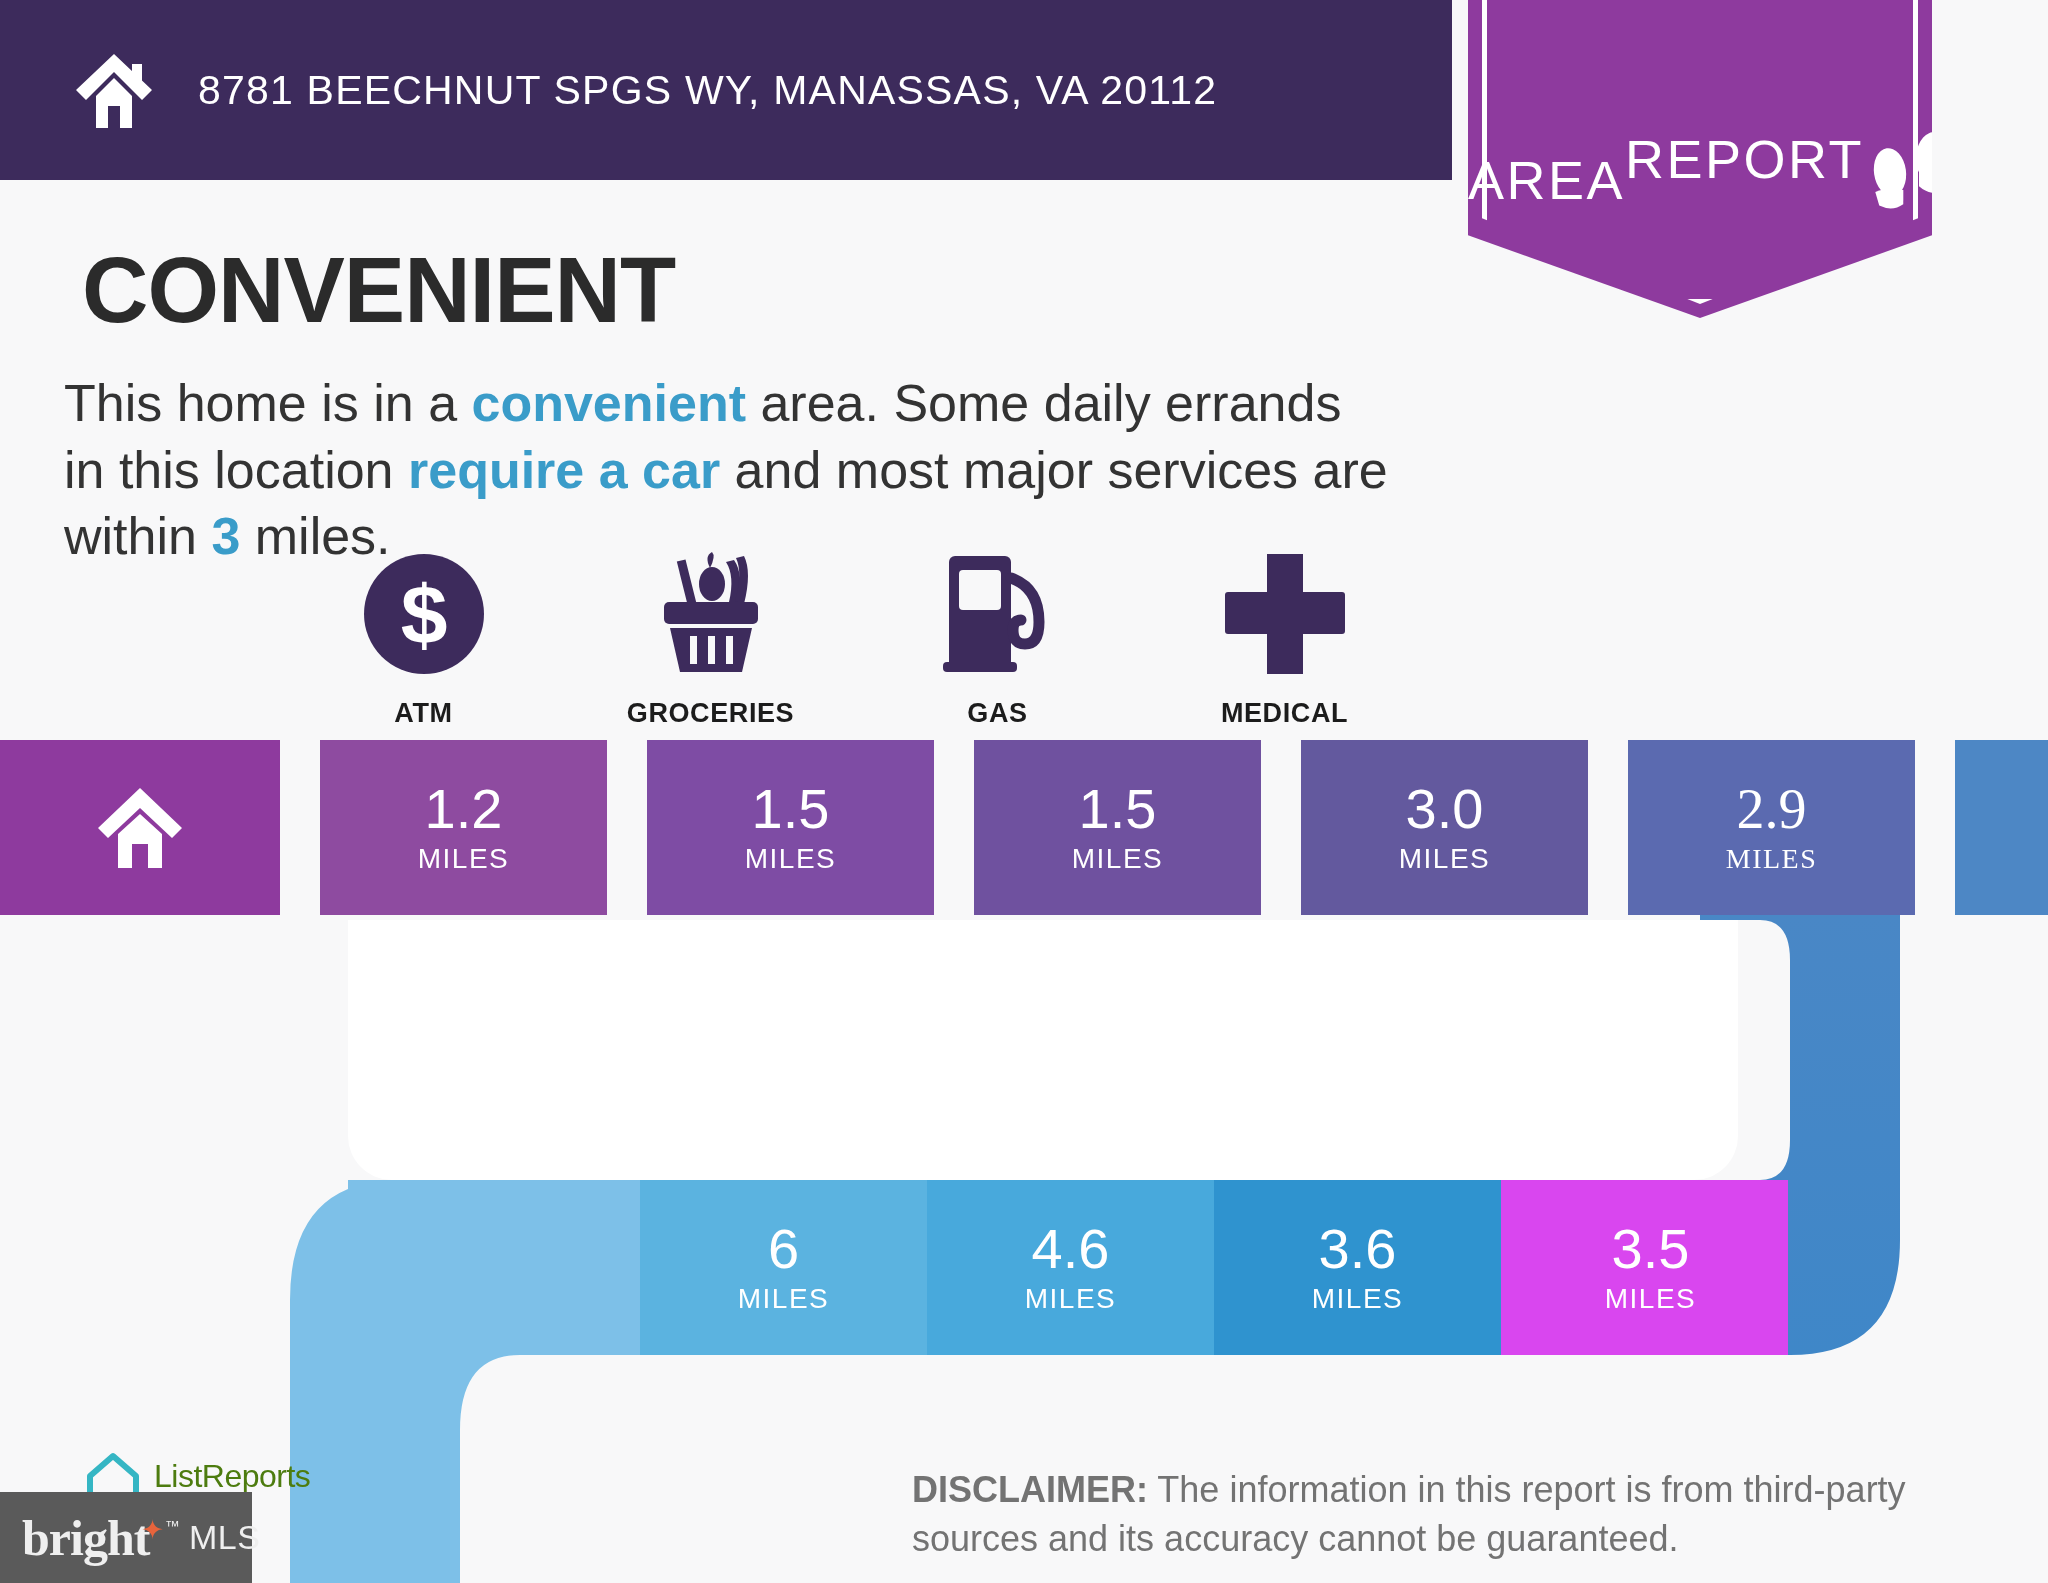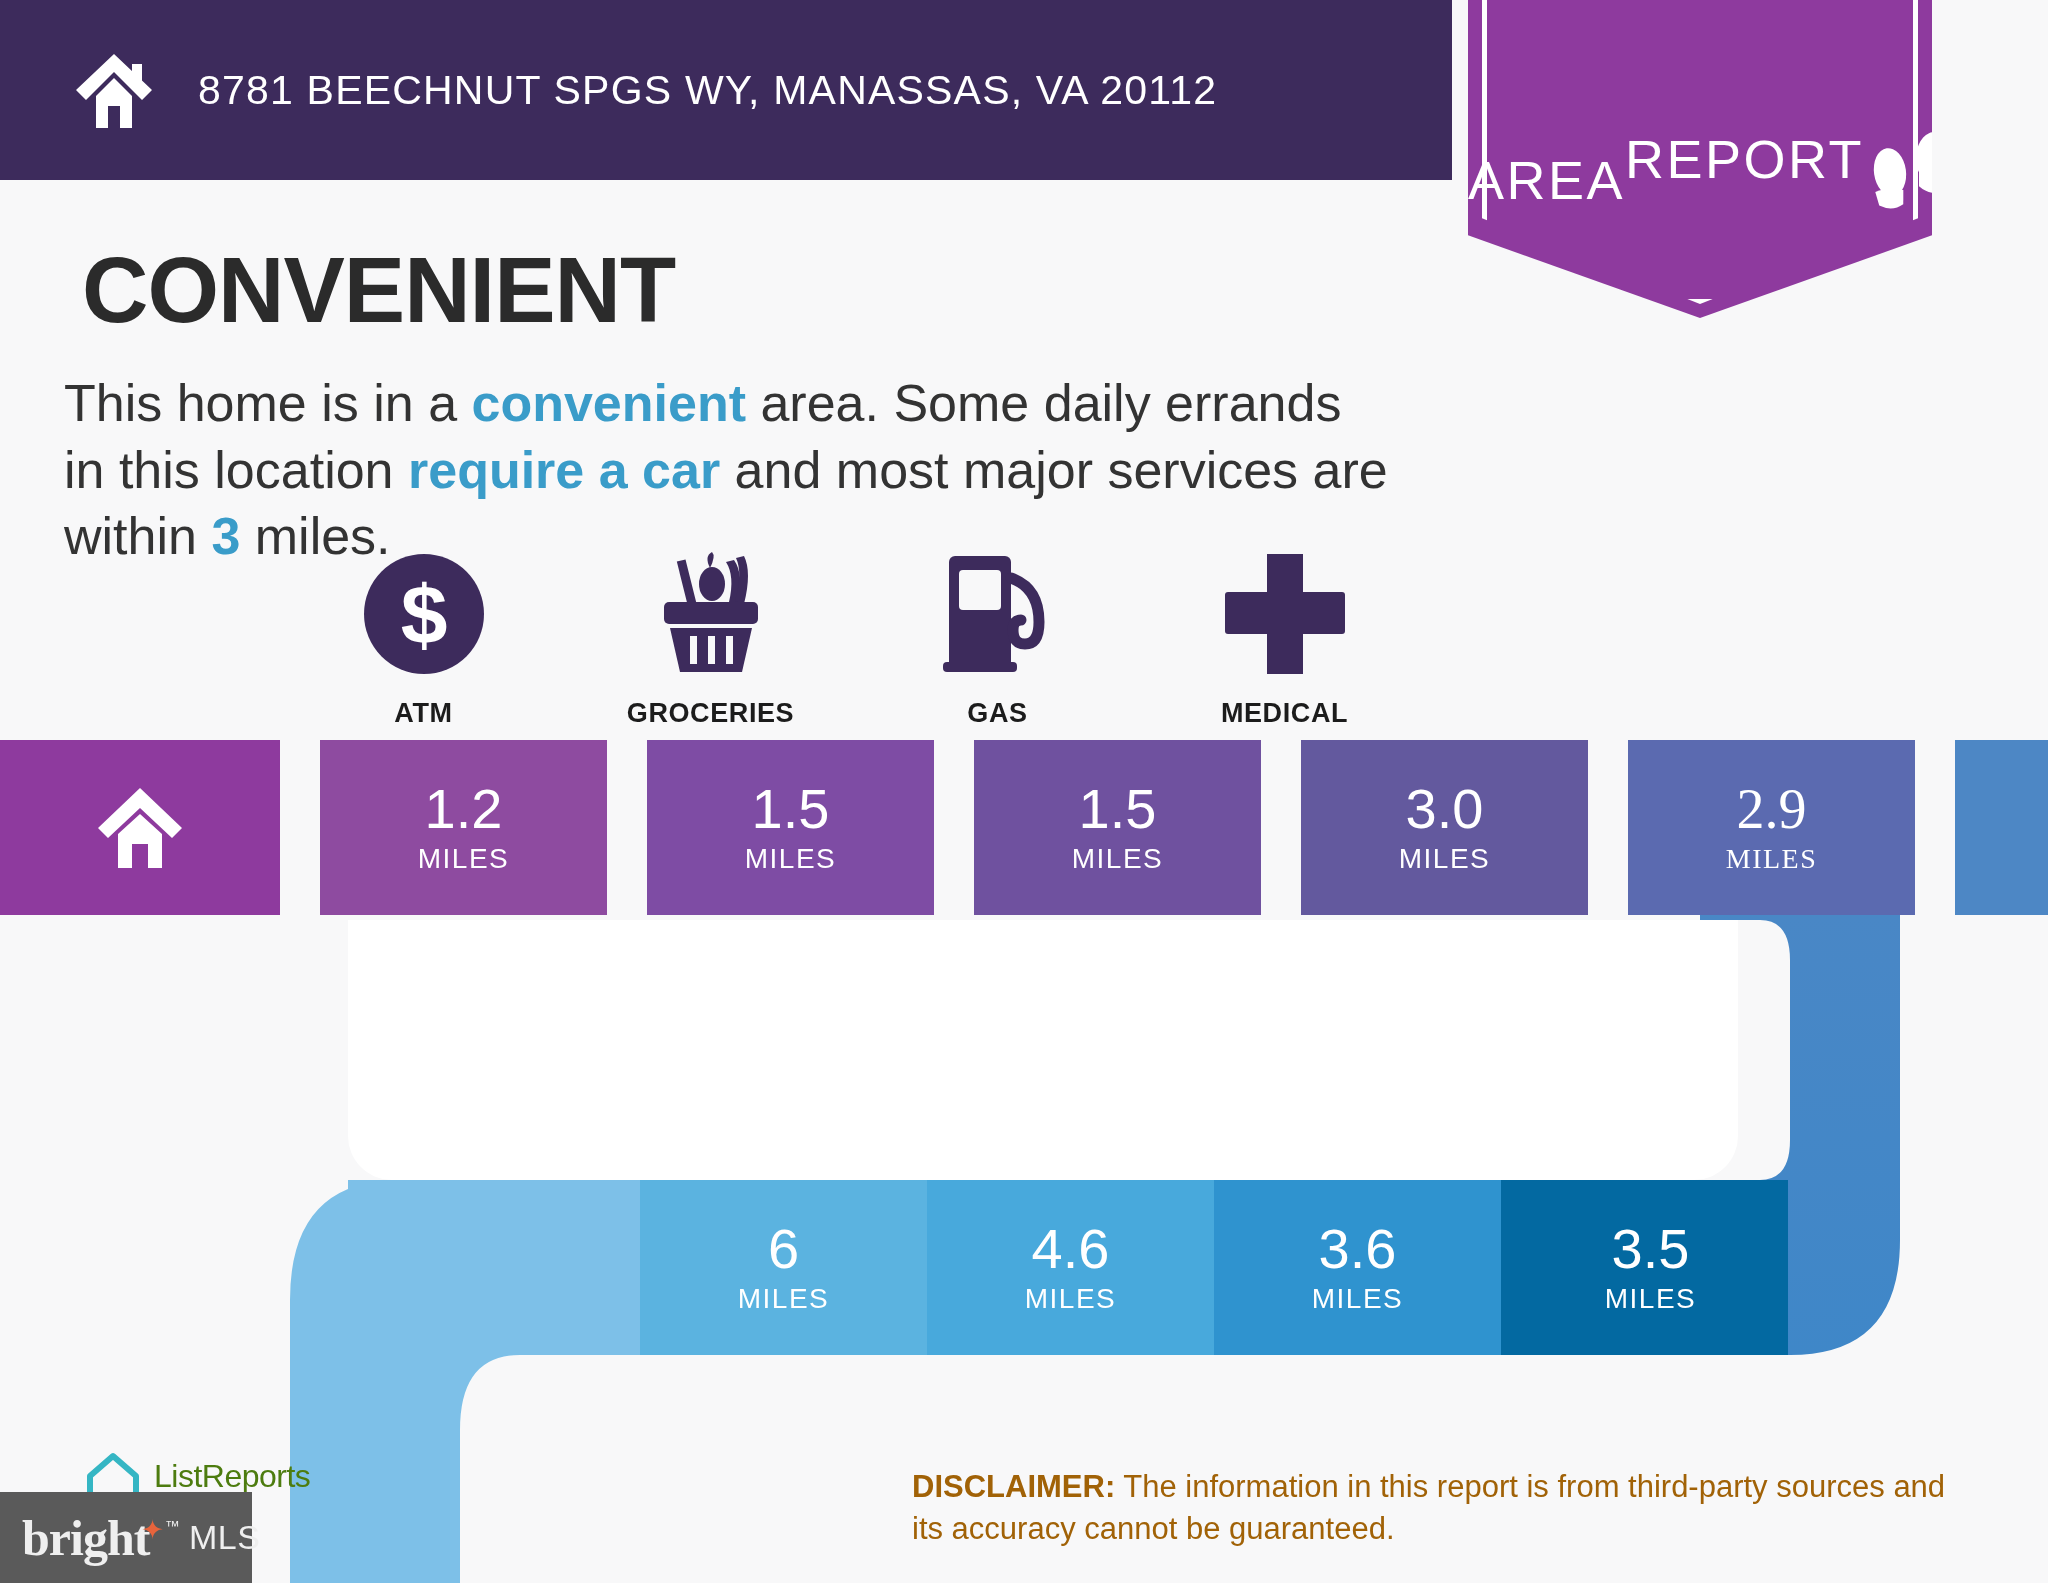--- a/index.html
+++ b/index.html
@@ -95,21 +95,21 @@
   #brightmls-bright {
     font-family:"Liberation Serif", serif; font-size:50px;
     color:#efefef; font-weight:bold; margin-left:22px; letter-spacing:-1px;
   }
   #brightmls-star { color:#e8643c; font-size:27px; margin-left:-8px; margin-top:-16px; }
   #brightmls-tm { color:#efefef; font-size:15px; margin-top:-24px; margin-left:1px; }
   #brightmls-mls { color:#efefef; font-size:34px; margin-left:9px; letter-spacing:0.5px; }
 
   #disclaimer {
     position:absolute; left:912px; top:1466px; width:1060px;
-    font-size:31px; line-height:1.35; color:#a16207;
+    font-size:36px; line-height:1.35; color:#737373;
   }
   #disclaimer b { font-weight:bold; }
 </style>
 </head>
 <body>
 
 <div id="header">
   <span id="header-home-icon">
     <svg width="84" height="84" viewBox="0 0 84 84">
       <path d="M42 4 L80 40 L68 52 L68 52 L68 20 L58 20 L58 42 L42 26 L26 42 L26 80 L36 80 L36 56 L48 56 L48 80 L58 80 L58 42" fill="none"></path>
@@ -292,21 +292,21 @@
       <div class="unit">MILES</div>
     </div>
     <div class="seg" style="background:#48a9dc;">
       <div class="num">4.6</div>
       <div class="unit">MILES</div>
     </div>
     <div class="seg" style="background:#2f93cf;">
       <div class="num">3.6</div>
       <div class="unit">MILES</div>
     </div>
-    <div class="seg" style="background:#0369a1;padding-left:12px;">
+    <div class="seg" style="background:#d946ef;padding-left:12px;">
       <div class="num">3.5</div>
       <div class="unit">MILES</div>
     </div>
   </div>
 
   <div style="position:absolute;left:348px;top:180px;width:1390px;height:260px;
               background:#ffffff;border-radius:0 0 44px 44px;"></div>
 </div>
 
 <div id="listreports-logo">

